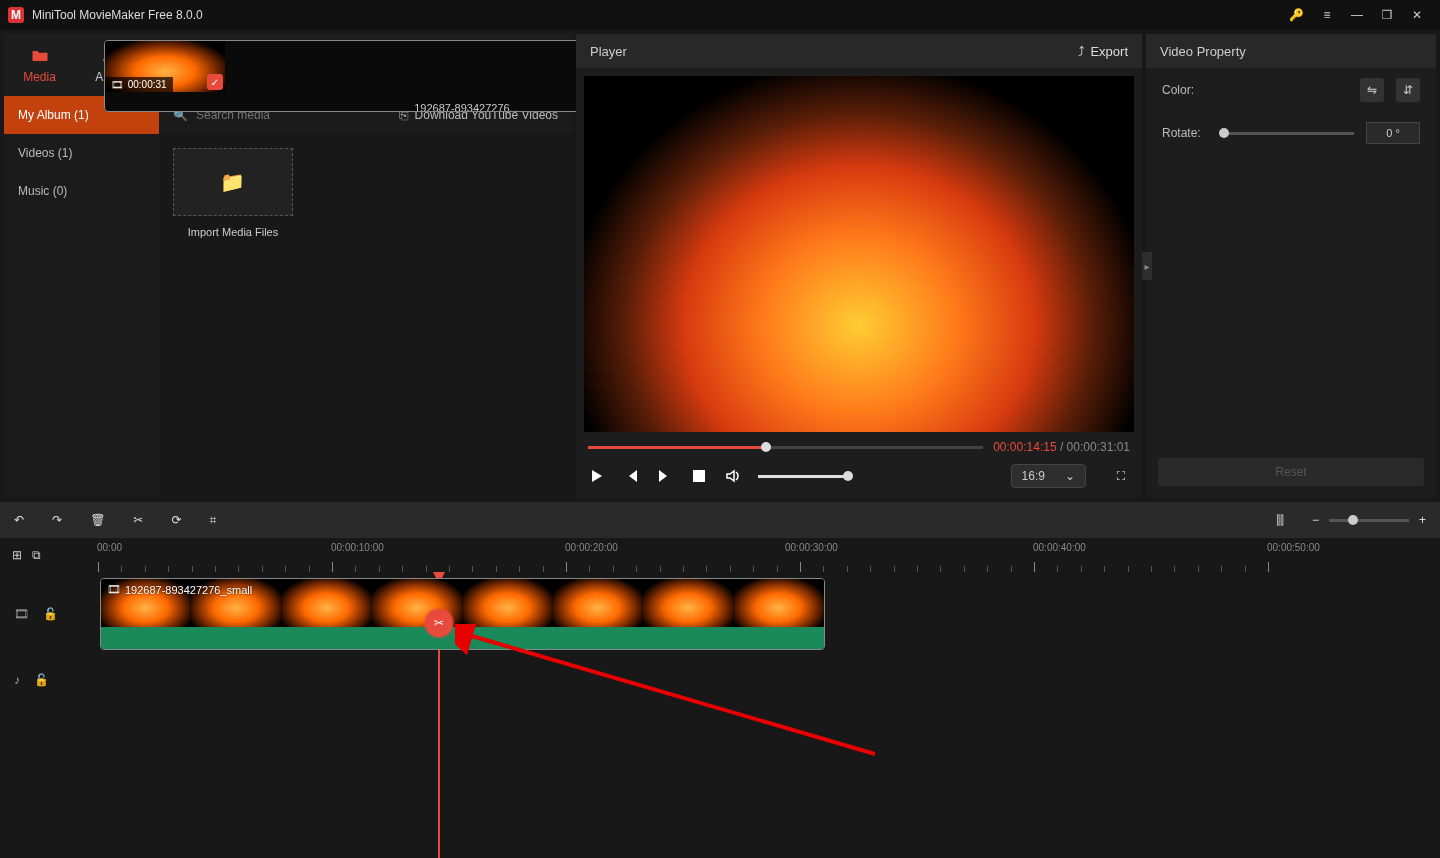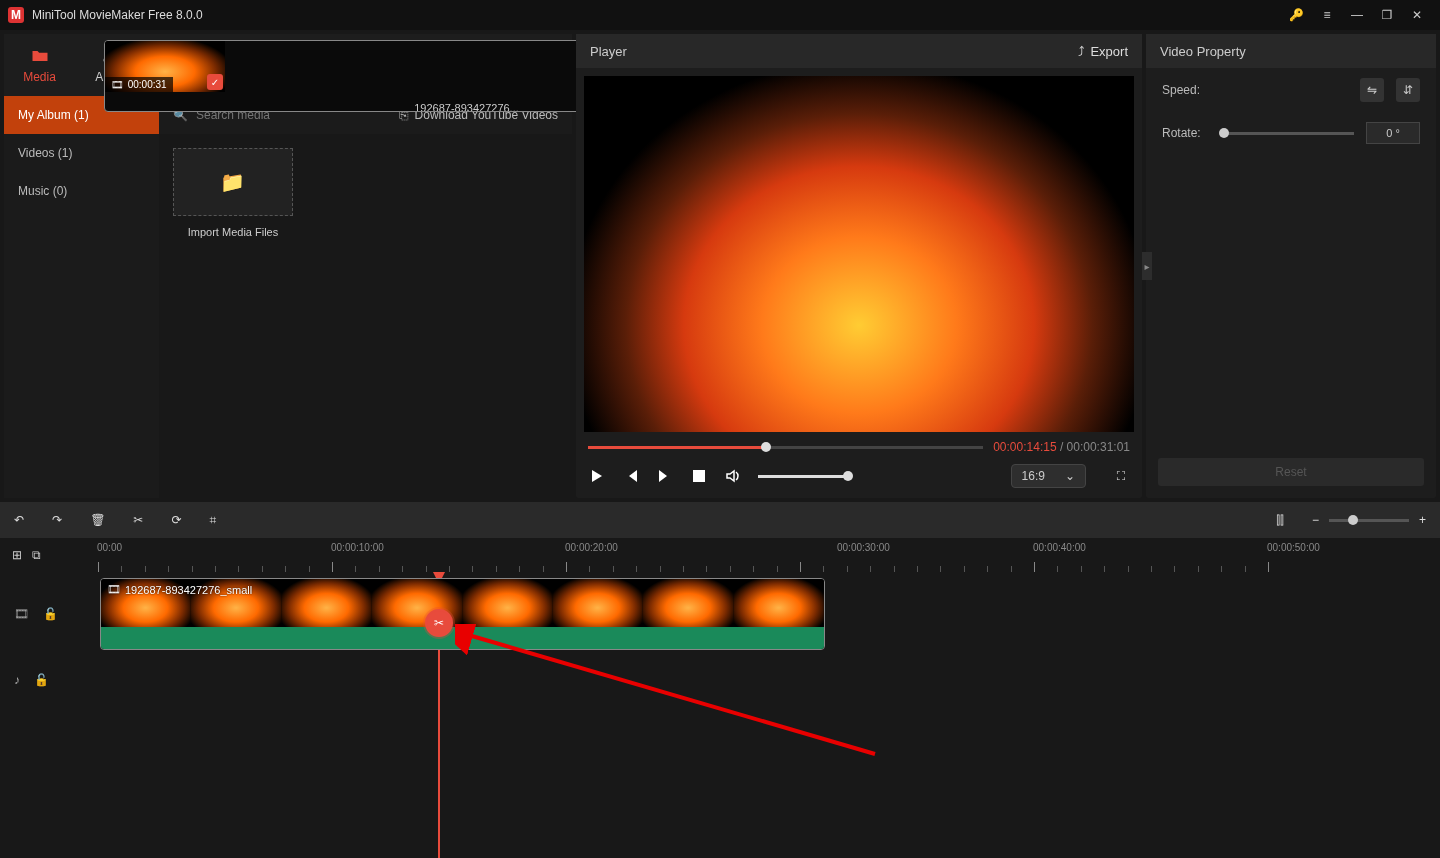--- a/index.html
+++ b/index.html
@@ -268,21 +268,21 @@
       </div>
     </div>
   </div>
 
   <div class="col col-right">
     <div class="colhandle">▸</div>
     <div class="panelhead">
         <span>Video Property</span>
       </div>
     <div class="proprow">
-      <div class="lab">Speed:</div>
+      <div class="lab">Color:</div>
       <div style="flex:1"></div>
       <div class="iconbtn">⇋</div>
       <div class="iconbtn">⇵</div>
     </div>
     <div class="proprow">
       <div class="lab">Rotate:</div>
       <div class="slider">
           <div class="k"></div>
         </div>
       <div class="valbox">0 °</div>
@@ -343,21 +343,21 @@
         <div class="tick big" style="left: 476px;"></div>
         <div class="tick" style="left: 499.4px;"></div>
         <div class="tick" style="left: 522.8px;"></div>
         <div class="tick" style="left: 546.2px;"></div>
         <div class="tick" style="left: 569.6px;"></div>
         <div class="tick" style="left: 593px;"></div>
         <div class="tick" style="left: 616.4px;"></div>
         <div class="tick" style="left: 639.8px;"></div>
         <div class="tick" style="left: 663.2px;"></div>
         <div class="tick" style="left: 686.6px;"></div>
-        <div class="tlabel" style="left: 748px;">00:00:30:00</div>
+        <div class="tlabel" style="left: 696px;">00:00:30:00</div>
         <div class="tick big" style="left: 710px;"></div>
         <div class="tick" style="left: 733.4px;"></div>
         <div class="tick" style="left: 756.8px;"></div>
         <div class="tick" style="left: 780.2px;"></div>
         <div class="tick" style="left: 803.6px;"></div>
         <div class="tick" style="left: 827px;"></div>
         <div class="tick" style="left: 850.4px;"></div>
         <div class="tick" style="left: 873.8px;"></div>
         <div class="tick" style="left: 897.2px;"></div>
         <div class="tick" style="left: 920.6px;"></div>

